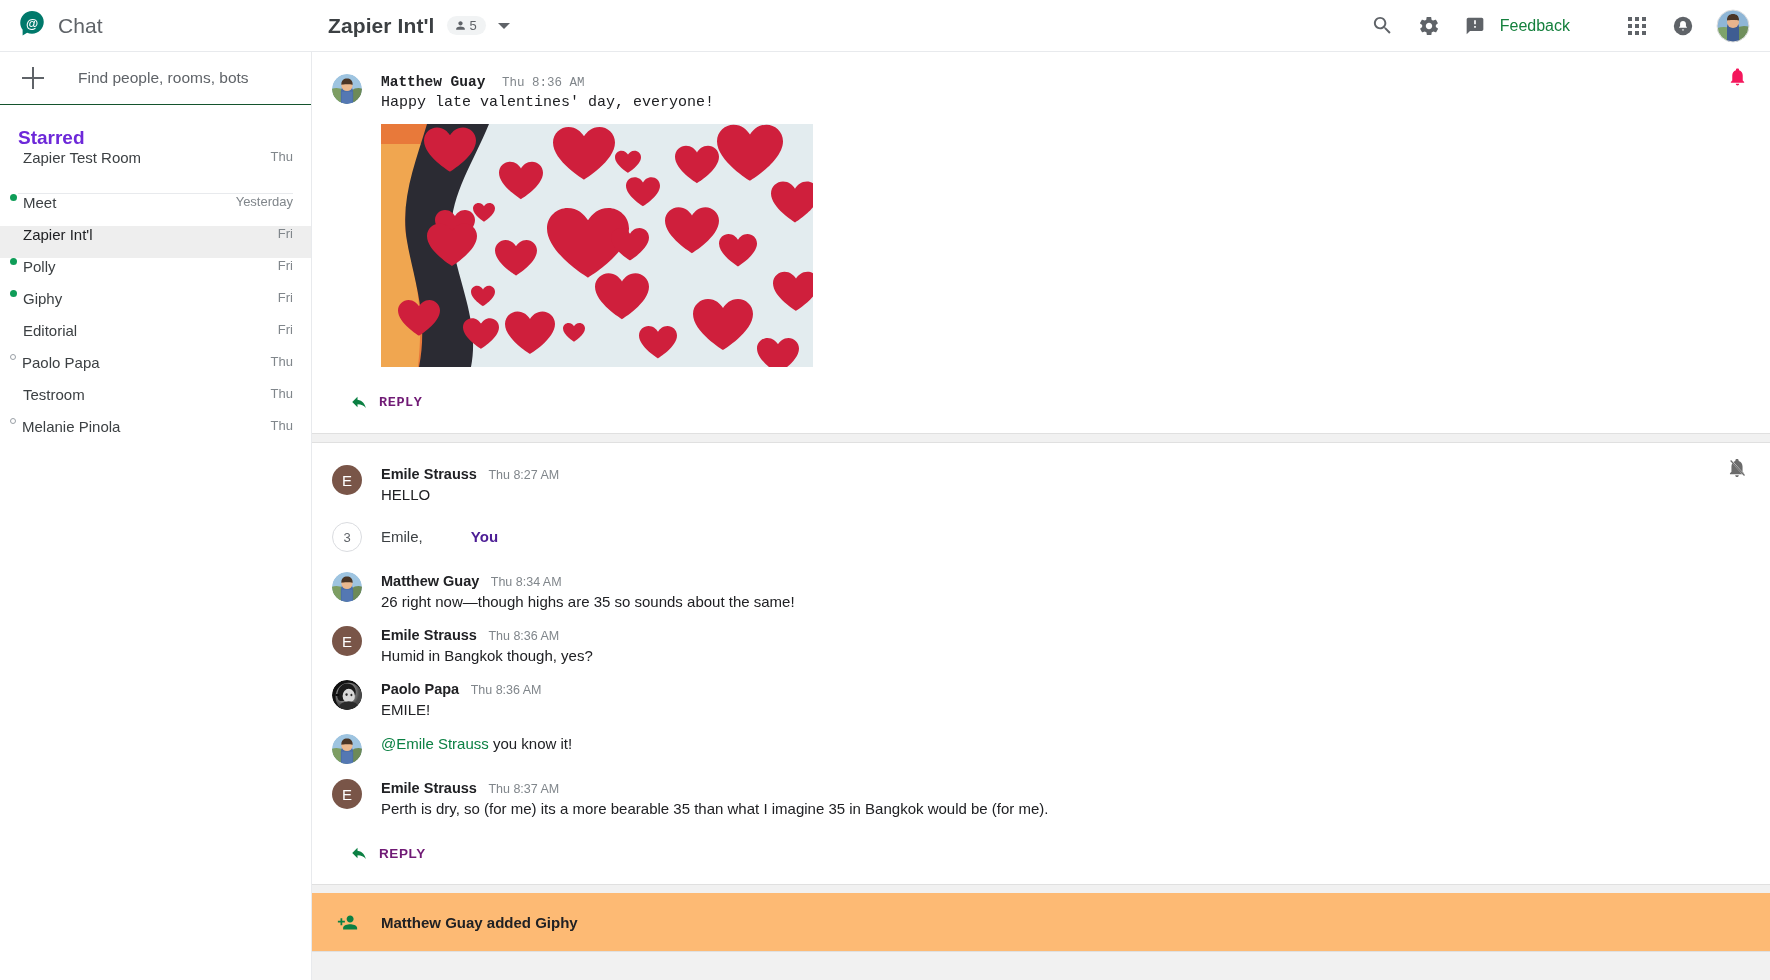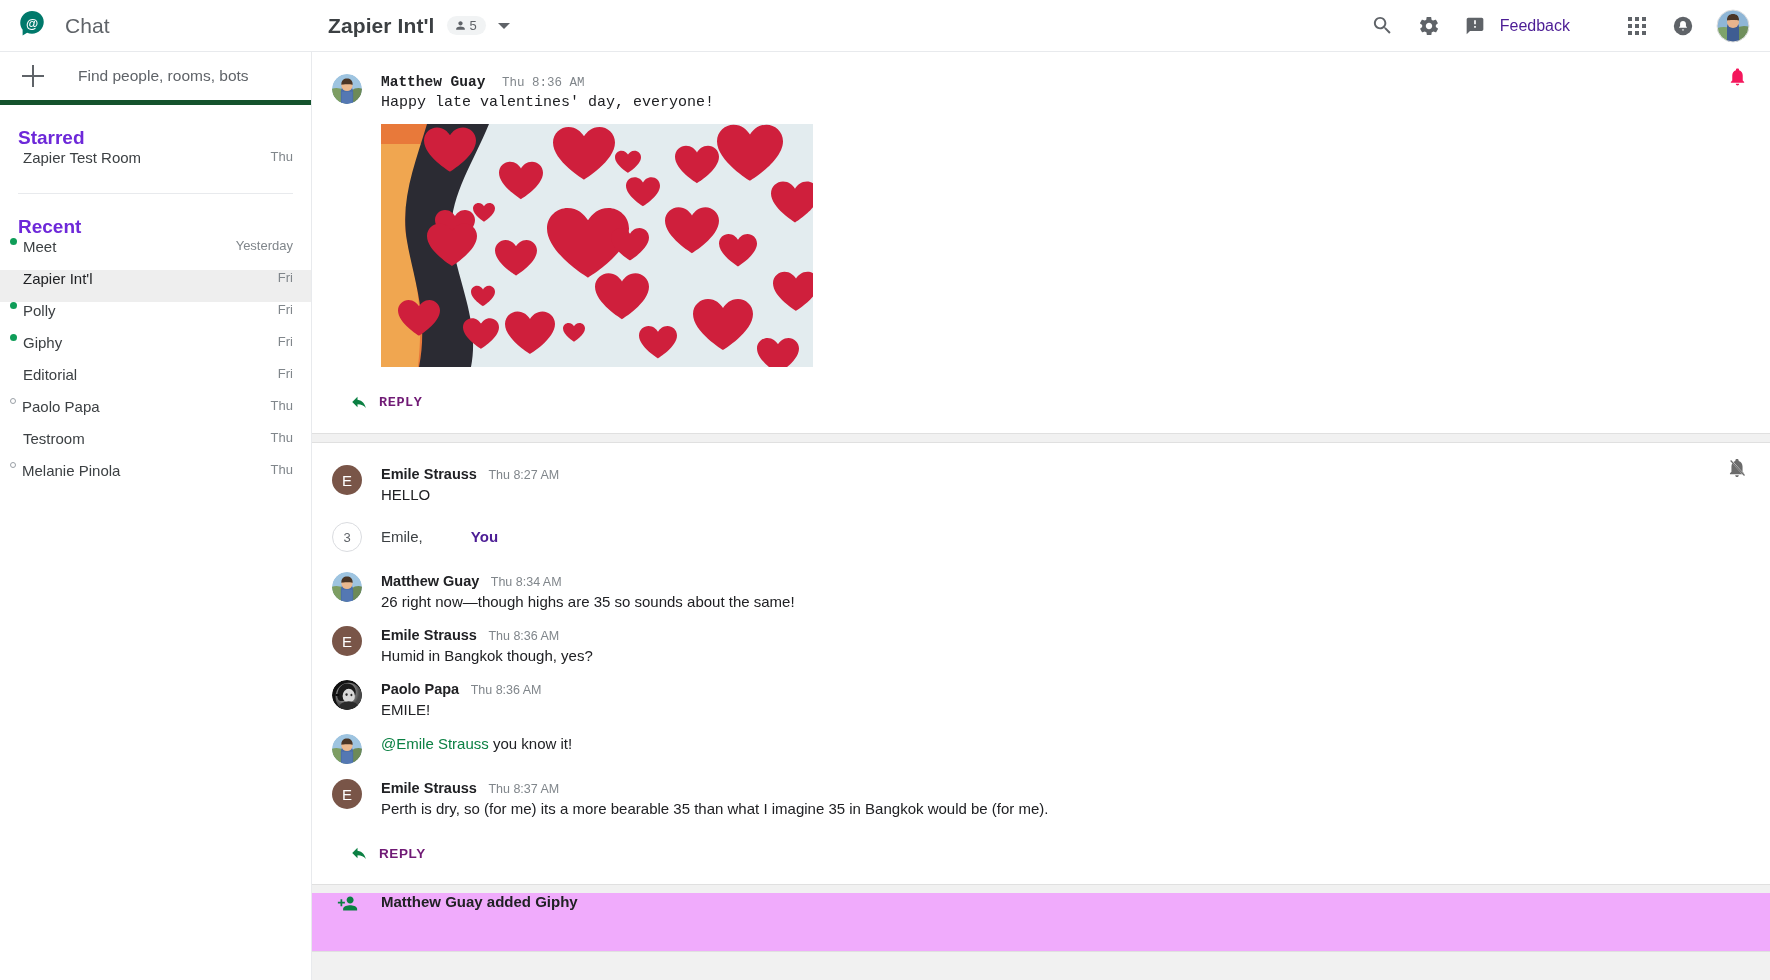--- a/index.html
+++ b/index.html
@@ -20,21 +20,21 @@
     display: flex; align-items: center;
     z-index: 30;
   }
   #brand {
     width: 312px; height: 52px;
     display: flex; align-items: center; padding-left: 18px;
     flex: 0 0 auto;
   }
   .chat-logo { width: 30px; height: 30px; flex: 0 0 auto; }
   #brand-name {
-    font-size: 21px; color: #5f6368; margin-left: 17px;
+    font-size: 21px; color: #5f6368; margin-left: 10px;
     letter-spacing: .1px;
   }
   #room-header {
     display: flex; align-items: center; flex: 1 1 auto; padding-left: 16px;
   }
   #room-title {
     font-size: 21px; color: #3c4043; font-weight: bold; letter-spacing: .1px;
   }
   #member-chip {
     display: inline-flex; align-items: center; gap: 3px;
@@ -50,37 +50,37 @@
   #top-actions {
     display: flex; align-items: center; gap: 0; padding-right: 14px;
     flex: 0 0 auto;
   }
   .tb-btn {
     width: 46px; height: 46px;
     display: flex; align-items: center; justify-content: center;
     cursor: pointer; border-radius: 50%;
   }
   #feedback-label {
-    font-size: 16px; color: #4c1d95; margin-left: 2px; margin-right: 44px;
+    font-size: 16px; color: #15803d; margin-left: 2px; margin-right: 44px;
     cursor: pointer;
   }
   #apps-grid { display: grid; grid-template-columns: repeat(3,4px); gap: 3px; }
   #apps-grid i { width: 4px; height: 4px; background: #5f6368; display:block; }
 
   
   #sidebar {
     position: absolute; top: 52px; left: 0;
     width: 312px; height: 928px;
     background: #ffffff;
     border-right: 1px solid #e8eaed;
     z-index: 20;
   }
   #find-row {
     height: 53px; display: flex; align-items: center;
-    border-bottom: 5px solid #14532d; padding-left: 22px;
+    border-bottom: 1px solid #14532d; padding-left: 22px;
   }
   #plus-icon {
     width: 22px; height: 22px; position: relative; flex: 0 0 auto;
     cursor: pointer;
   }
   #plus-icon::before, #plus-icon::after {
     content:""; position:absolute; background:#5f6368;
   }
   #plus-icon::before { left:0; top:10px; width:22px; height:2px; }
   #plus-icon::after { top:0; left:10px; height:22px; width:2px; }
@@ -170,22 +170,22 @@
   }
   .bell-slot {
     position: absolute; top: 12px; right: 20px;
     width: 26px; height: 26px;
     display: flex; align-items: center; justify-content: center;
     cursor: pointer;
   }
 
   
   .sys-row {
-    background: #f0abfc;
-    height: 59px; display: flex; align-items: flex-start;
+    background: #fdba74;
+    height: 59px; display: flex; align-items: center;
     padding-left: 20px;
     border-bottom: 1px solid #e0e0e0;
   }
   .sys-icon { width: 30px; margin-right: 19px; display:flex; justify-content:center; flex:0 0 auto;}
   .sys-text { font-size: 15px; color: #202124; font-weight: bold; }
 </style>
 </head>
 <body>
 
 <div id="topbar">
@@ -275,21 +275,20 @@
   </div>
 
   <div class="section-title">Starred</div>
   <div class="room-row">
     <span class="presence none"></span>
     <span class="room-name">Zapier Test Room</span>
     <span class="room-time">Thu</span>
   </div>
   <div class="divider-line"></div>
 
-  <div class="section-title">Recent</div>
 
   <div class="room-row">
     <span class="presence on"></span>
     <span class="room-name">Meet</span>
     <span class="room-time">Yesterday</span>
   </div>
   <div class="room-row selected">
     <span class="presence none"></span>
     <span class="room-name">Zapier Int'l</span>
     <span class="room-time">Fri</span>

